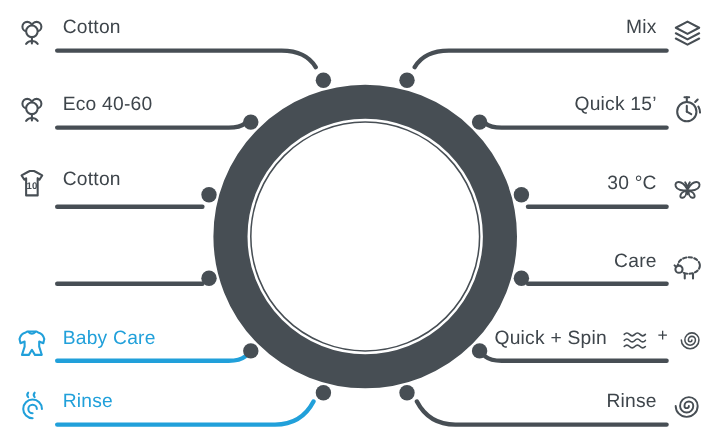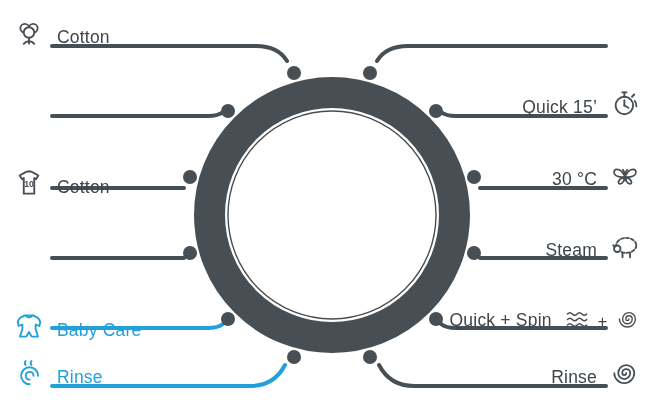--- a/index.html
+++ b/index.html
@@ -1,19 +1,19 @@
 <!DOCTYPE html>
 <html><head>
 <meta charset="utf-8">
 <style>
   html,body{margin:0;padding:0;background:#fff;}
   body{width:658px;height:404px;font-family:"Liberation Sans",sans-serif;}
   .stage{position:relative;width:658px;height:404px;background:#fff;overflow:hidden;}
   .diagram{position:absolute;left:0;top:0;width:658px;height:404px;}
-  .row{position:absolute;display:flex;align-items:flex-end;height:34px;}
+  .row{position:absolute;display:flex;align-items:flex-start;height:34px;}
   .row.left{left:14px;gap:13px;}
   .row.right{right:18px;gap:13px;justify-content:flex-end;}
   .label{font-size:17.5px;color:#3e454b;white-space:nowrap;letter-spacing:.2px;}
   .icon{width:30px;height:30px;display:flex;align-items:center;justify-content:center;color:#474e54;flex:0 0 auto;}
   .icon.small{width:24px;height:24px;}
   .icon svg{width:100%;height:100%;}
   .row.active .label,.row.active .icon{color:#21a0da;}
   .plus{font-size:16px;color:#3e454b;margin:0 -4px;}
 </style>
 </head>
@@ -63,33 +63,46 @@
           <circle cx="15.4" cy="8.2" r="3.5" fill="#fff"></circle>
         <circle cx="12" cy="11.6" r="4.2" fill="#fff"></circle>
         <path d="M12 16 v4.5"></path>
           <path d="M12 18.6 q-2.6 0 -4.2 2.1"></path>
           <path d="M12 18.6 q2.6 0 4.2 2.1"></path>
       </svg>
     </span>
     <span class="label">Cotton</span>
   </div>
 
-
-  <div class="row left" style="top:164px">
+  <div class="row left" style="top:84px">
+    <span class="icon">
+      <svg viewBox="0 0 24 24" fill="none" stroke="currentColor" stroke-width="1.5" stroke-linecap="round" stroke-linejoin="round">
+        <circle cx="8.6" cy="8.2" r="3.5" fill="#fff"></circle>
+          <circle cx="15.4" cy="8.2" r="3.5" fill="#fff"></circle>
+        <circle cx="12" cy="11.6" r="4.2" fill="#fff"></circle>
+        <path d="M12 16 v4.5"></path>
+          <path d="M12 18.6 q-2.6 0 -4.2 2.1"></path>
+          <path d="M12 18.6 q2.6 0 4.2 2.1"></path>
+      </svg>
+    </span>
+    <span class="label">Eco 40-60</span>
+  </div>
+
+  <div class="row left" style="top:152px">
     <span class="icon">
       <svg viewBox="0 0 24 24" fill="none" stroke="currentColor" stroke-width="1.5" stroke-linecap="round" stroke-linejoin="round">
         <path d="M9 3.5 L10.5 2.8 H13.5 L15 3.5 L19.5 6 L17.5 9 L16.2 8 V20.5 H7.8 V8 L6.5 9 L4.5 6 Z"></path>
         <text x="12" y="15.5" font-size="7" font-weight="bold" text-anchor="middle" fill="currentColor" stroke="none">10</text>
       </svg>
     </span>
     <span class="label">Cotton</span>
   </div>
 
 
-  <div class="row left active" style="top:307px">
+  <div class="row left active" style="top:297px">
     <span class="icon">
       <svg viewBox="0 0 24 24" fill="none" stroke="currentColor" stroke-width="1.5" stroke-linecap="round" stroke-linejoin="round">
         <path d="M8.5 3.5 H15.5 L16.5 4.2 Q20.2 5.2 21 9 L20.3 12 L17.3 10.8 V14.5 L19.2 20.5 H14.2 L12 16.8 L9.8 20.5 H4.8 L6.7 14.5 V10.8 L3.7 12 L3 9 Q3.8 5.2 7.5 4.2 Z"></path>
         <path d="M9.5 3.8 Q12 6.4 14.5 3.8"></path>
       </svg>
     </span>
     <span class="label">Baby Care</span>
   </div>
 
   <div class="row left active" style="top:354px">
@@ -97,20 +110,30 @@
       <svg viewBox="0 0 24 24" fill="none" stroke="currentColor" stroke-width="1.5" stroke-linecap="round" stroke-linejoin="round">
         <path d="M12.5 21 a6.8 6.8 0 1 1 6.8 -6.8"></path>
         <path d="M12.5 17.3 a3.1 3.1 0 1 1 3.1 -3.1"></path>
         <path d="M9.3 5.6 q-1.4 -1.6 0 -3.2"></path>
         <path d="M14 5.6 q-1.4 -1.6 0 -3.2"></path>
       </svg>
     </span>
     <span class="label">Rinse</span>
   </div>
 
+  <div class="row right" style="top:14px">
+    <span class="label">Mix</span>
+    <span class="icon">
+      <svg viewBox="0 0 24 24" fill="none" stroke="currentColor" stroke-width="1.5" stroke-linecap="round" stroke-linejoin="round">
+        <path d="M3.5 9 L12 4.5 L20.5 9 L12 13.5 Z"></path>
+        <path d="M3.5 13 L12 17.5 L20.5 13"></path>
+        <path d="M3.5 16.8 L12 21.3 L20.5 16.8"></path>
+      </svg>
+    </span>
+  </div>
 
   <div class="row right" style="top:84px">
     <span class="label">Quick 15’</span>
     <span class="icon">
       <svg viewBox="0 0 24 24" fill="none" stroke="currentColor" stroke-width="1.5" stroke-linecap="round" stroke-linejoin="round">
         <circle cx="11.5" cy="14" r="7"></circle>
         <path d="M9.8 3.5 h3.4"></path>
           <path d="M11.5 3.5 v3.5"></path>
         <path d="M11.5 14 V9.8"></path>
           <path d="M11.5 14 l3.2 1.8"></path>
@@ -129,21 +152,21 @@
         <path d="M12.7 12 C16 6 22 6.5 20.5 11 C19.5 13.5 15.5 14 12.7 13.5"></path>
         <path d="M13 14 C17.5 15 18.5 19.5 15.5 19 C13.5 18.6 12.7 16 12.8 14.2"></path>
         <path d="M12 11 V16.5"></path>
           <path d="M12 11 L10.3 7.8"></path>
           <path d="M12 11 L13.7 7.8"></path>
       </svg>
     </span>
   </div>
 
   <div class="row right" style="top:227px">
-    <span class="label">Steam</span>
+    <span class="label">Care</span>
     <span class="icon">
       <svg viewBox="0 0 24 24" fill="none" stroke="currentColor" stroke-width="1.5" stroke-linecap="round" stroke-linejoin="round">
         <ellipse cx="13" cy="11.5" rx="8" ry="6" stroke-dasharray="2.4 1.7"></ellipse>
         <circle cx="5.8" cy="14.2" r="2.6" fill="#fff"></circle>
         <path d="M3.8 12.6 l-1.2 -1.2"></path>
         <path d="M10 17.6 V21"></path>
           <path d="M16 17.6 V21"></path>
       </svg>
     </span>
   </div>

